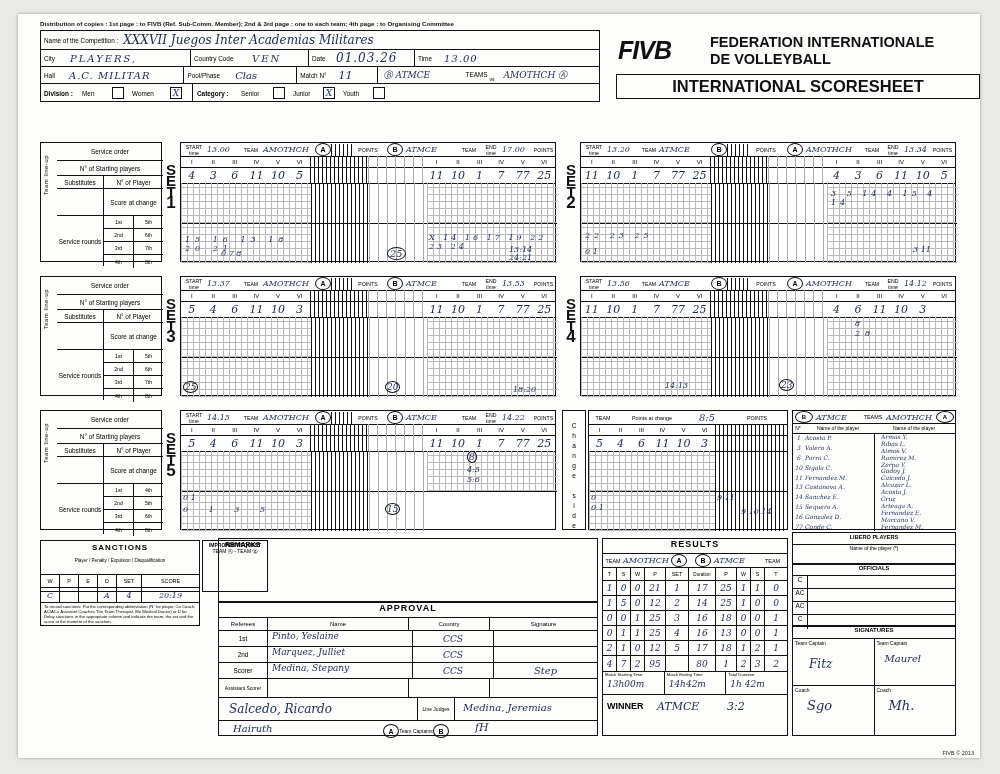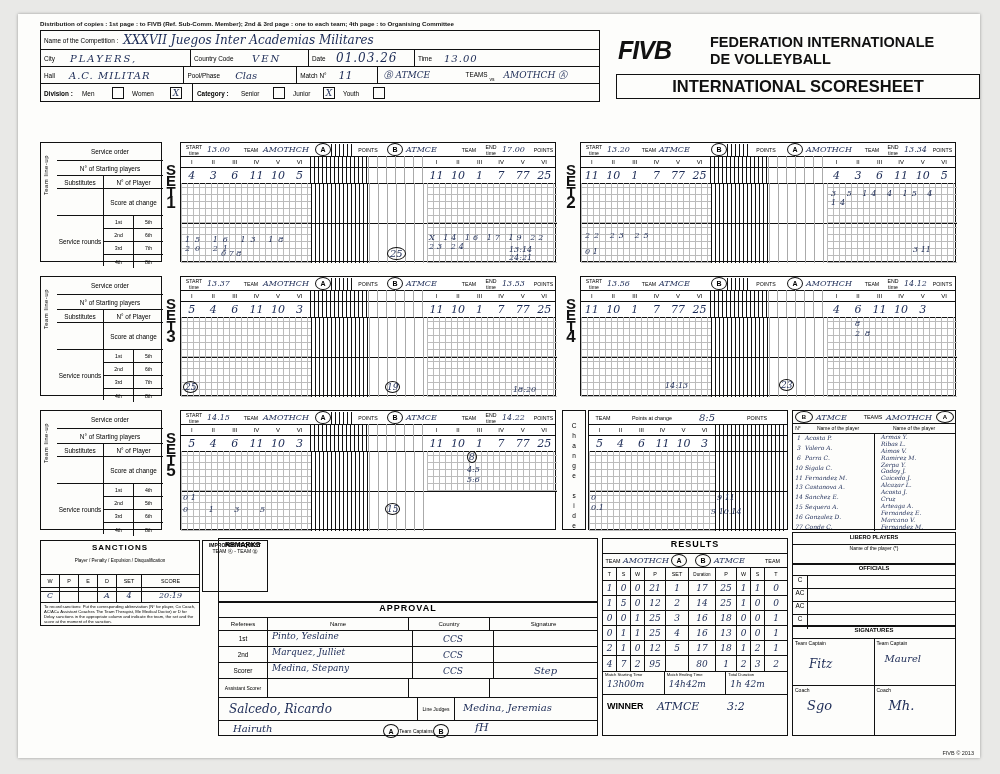--- a/index.html
+++ b/index.html
@@ -436,21 +436,21 @@
     </div>
     <div class="gridsm" style="position:absolute;left:0;top:40px;width:130px;height:40px;border-bottom:1px solid #111;"></div>
     <div class="hatch" style="position:absolute;left:130px;top:40px;width:58px;height:40px;border-bottom:1px solid #111;"></div>
     <div class="gridv" style="position:absolute;left:188px;top:40px;width:58px;height:40px;border-bottom:1px solid #111;"></div>
     <div class="gridsm" style="position:absolute;left:246px;top:40px;width:130px;height:40px;border-bottom:1px solid #111;"></div>
     <div class="gridsm" style="position:absolute;left:0;top:80px;width:130px;height:40px;">
       <span class="hand" style="position:absolute;left:2px;top:24px;font-size:9px;border:1px solid #111;border-radius:50%;padding:0 1px;">25</span>
     </div>
     <div class="hatch" style="position:absolute;left:130px;top:80px;width:58px;height:40px;"></div>
     <div class="gridv" style="position:absolute;left:188px;top:80px;width:58px;height:40px;">
-      <span class="hand" style="position:absolute;left:16px;top:24px;font-size:9px;border:1px solid #111;border-radius:50%;padding:0 1px;">19</span>
+      <span class="hand" style="position:absolute;left:16px;top:24px;font-size:9px;border:1px solid #111;border-radius:50%;padding:0 1px;">20</span>
     </div>
     <div class="gridsm" style="position:absolute;left:246px;top:80px;width:130px;height:40px;">
       <span class="hand" style="position:absolute;left:86px;top:28px;font-size:8px;">18:20</span>
     </div>
   </div>
 
   <div class="setnum" style="left:546px;top:284px;width:14px;">S<br>E<br>T<br><span style="font-size:17px;">4</span></div>
   <div class="setblk" style="left:562px;top:262px;width:376px;height:120px;">
     <div style="position:absolute;left:0;top:0;width:100%;height:13px;border-bottom:1px solid #111;display:flex;font-size:5.2px;align-items:center;">
       <span style="width:26px;text-align:center;">START time</span>
@@ -629,21 +629,21 @@
       <span class="hatch" style="flex:1;"></span>
     </div>
     <div class="gridsm" style="position:absolute;left:0;top:40px;width:126px;height:40px;border-bottom:1px solid #111;"></div>
     <div class="hatch" style="position:absolute;left:126px;top:40px;width:72px;height:40px;border-bottom:1px solid #111;"></div>
     <div class="gridsm" style="position:absolute;left:0;top:80px;width:126px;height:40px;">
       <span class="hand" style="position:absolute;left:2px;top:2px;font-size:8px;">0</span>
       <span class="hand" style="position:absolute;left:2px;top:12px;font-size:8px;">0.1</span>
     </div>
     <div class="hatch" style="position:absolute;left:126px;top:80px;width:72px;height:40px;"></div>
     <span class="hand" style="position:absolute;left:128px;top:82px;font-size:8px;">9  11</span>
-    <span class="hand" style="position:absolute;left:122px;top:96px;font-size:8px;">9  10.14</span>
+    <span class="hand" style="position:absolute;left:122px;top:96px;font-size:8px;padding-left:30px;">9  10.14</span>
   </div>
 
   <div class="bx" style="left:774px;top:396px;width:164px;height:120px;">
     <div style="position:absolute;left:0;top:0;width:100%;height:12px;border-bottom:1px solid #111;display:flex;align-items:center;font-size:6px;">
       <span class="ctr" style="width:16px;height:10px;border:1px solid #111;border-radius:50%;font-weight:bold;margin-left:2px;">B</span>
       <span class="hand" style="font-size:8px;margin-left:3px;width:44px;">ATMCE</span>
       <span style="font-size:5.4px;width:26px;text-align:center;">TEAMS</span>
       <span class="hand" style="font-size:8px;width:50px;">AMOTHCH</span>
       <span class="ctr" style="width:16px;height:10px;border:1px solid #111;border-radius:50%;font-weight:bold;">A</span>
     </div>

